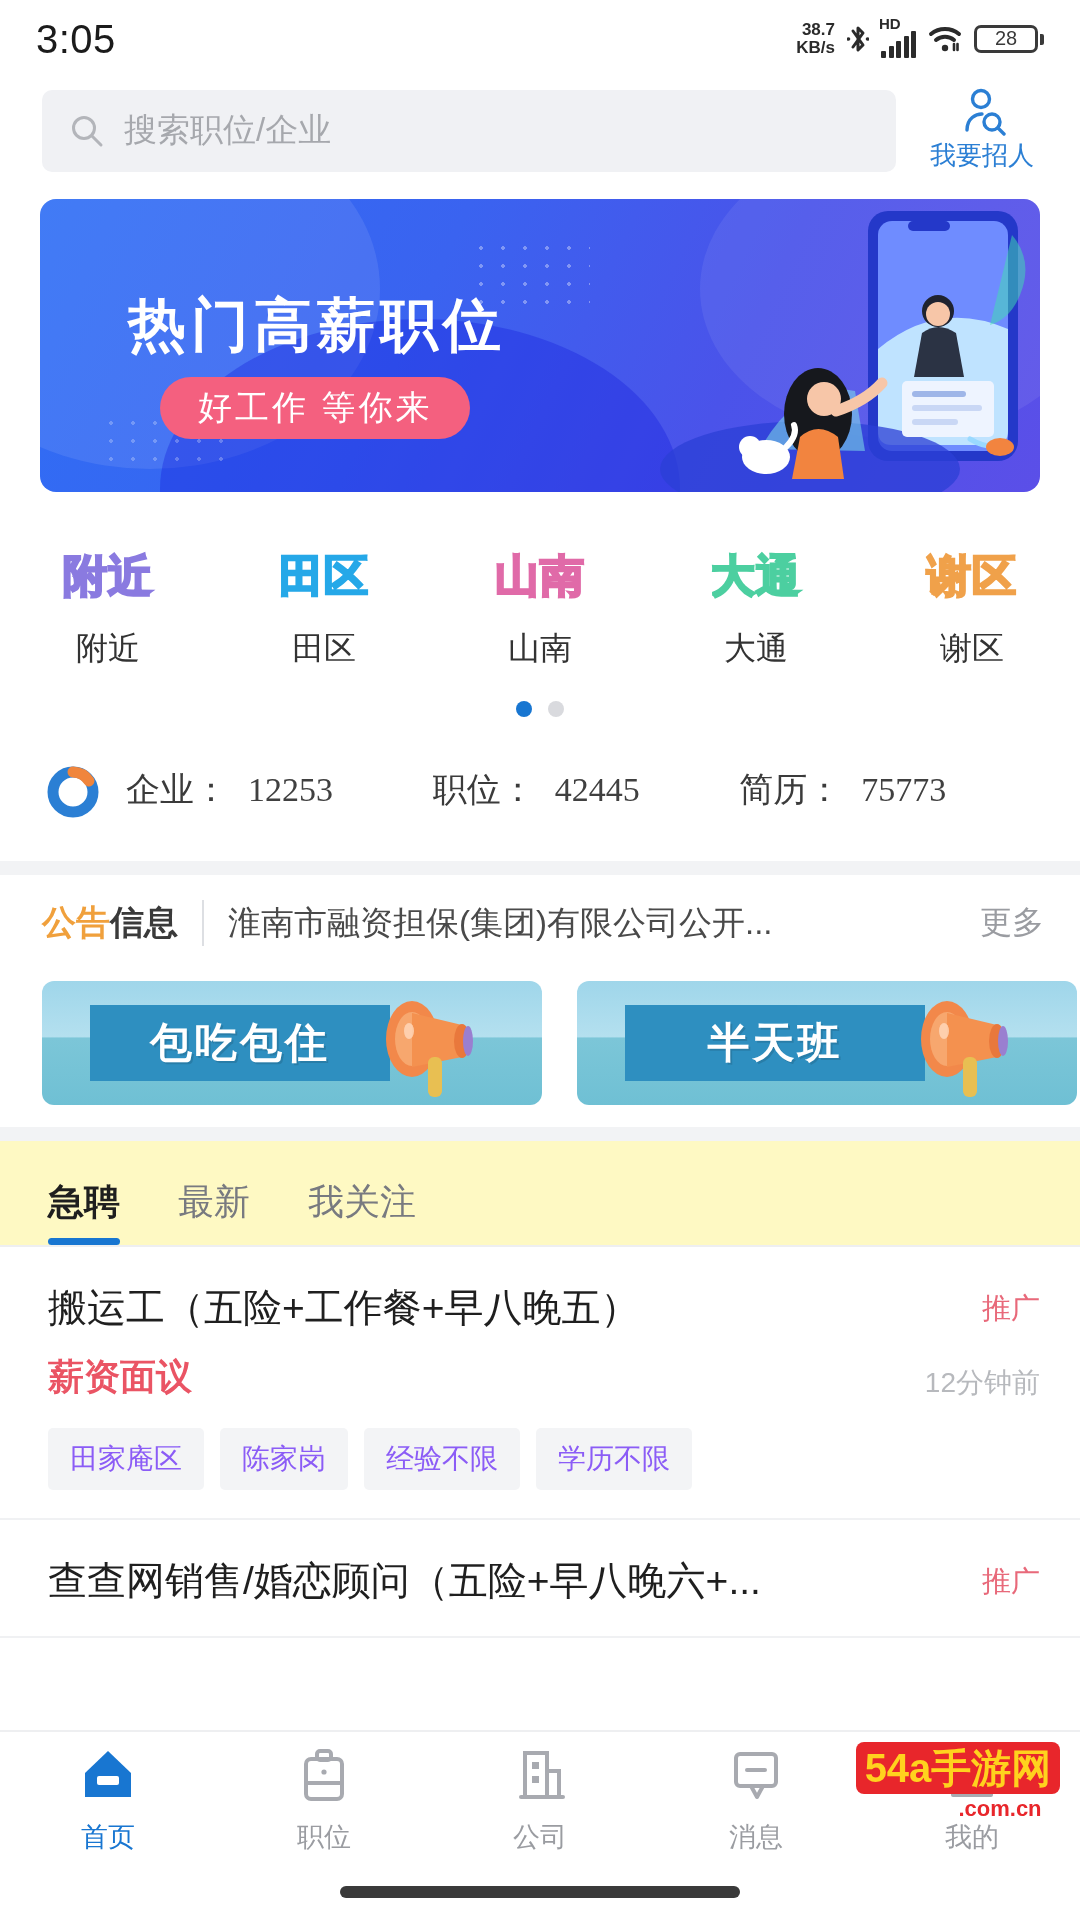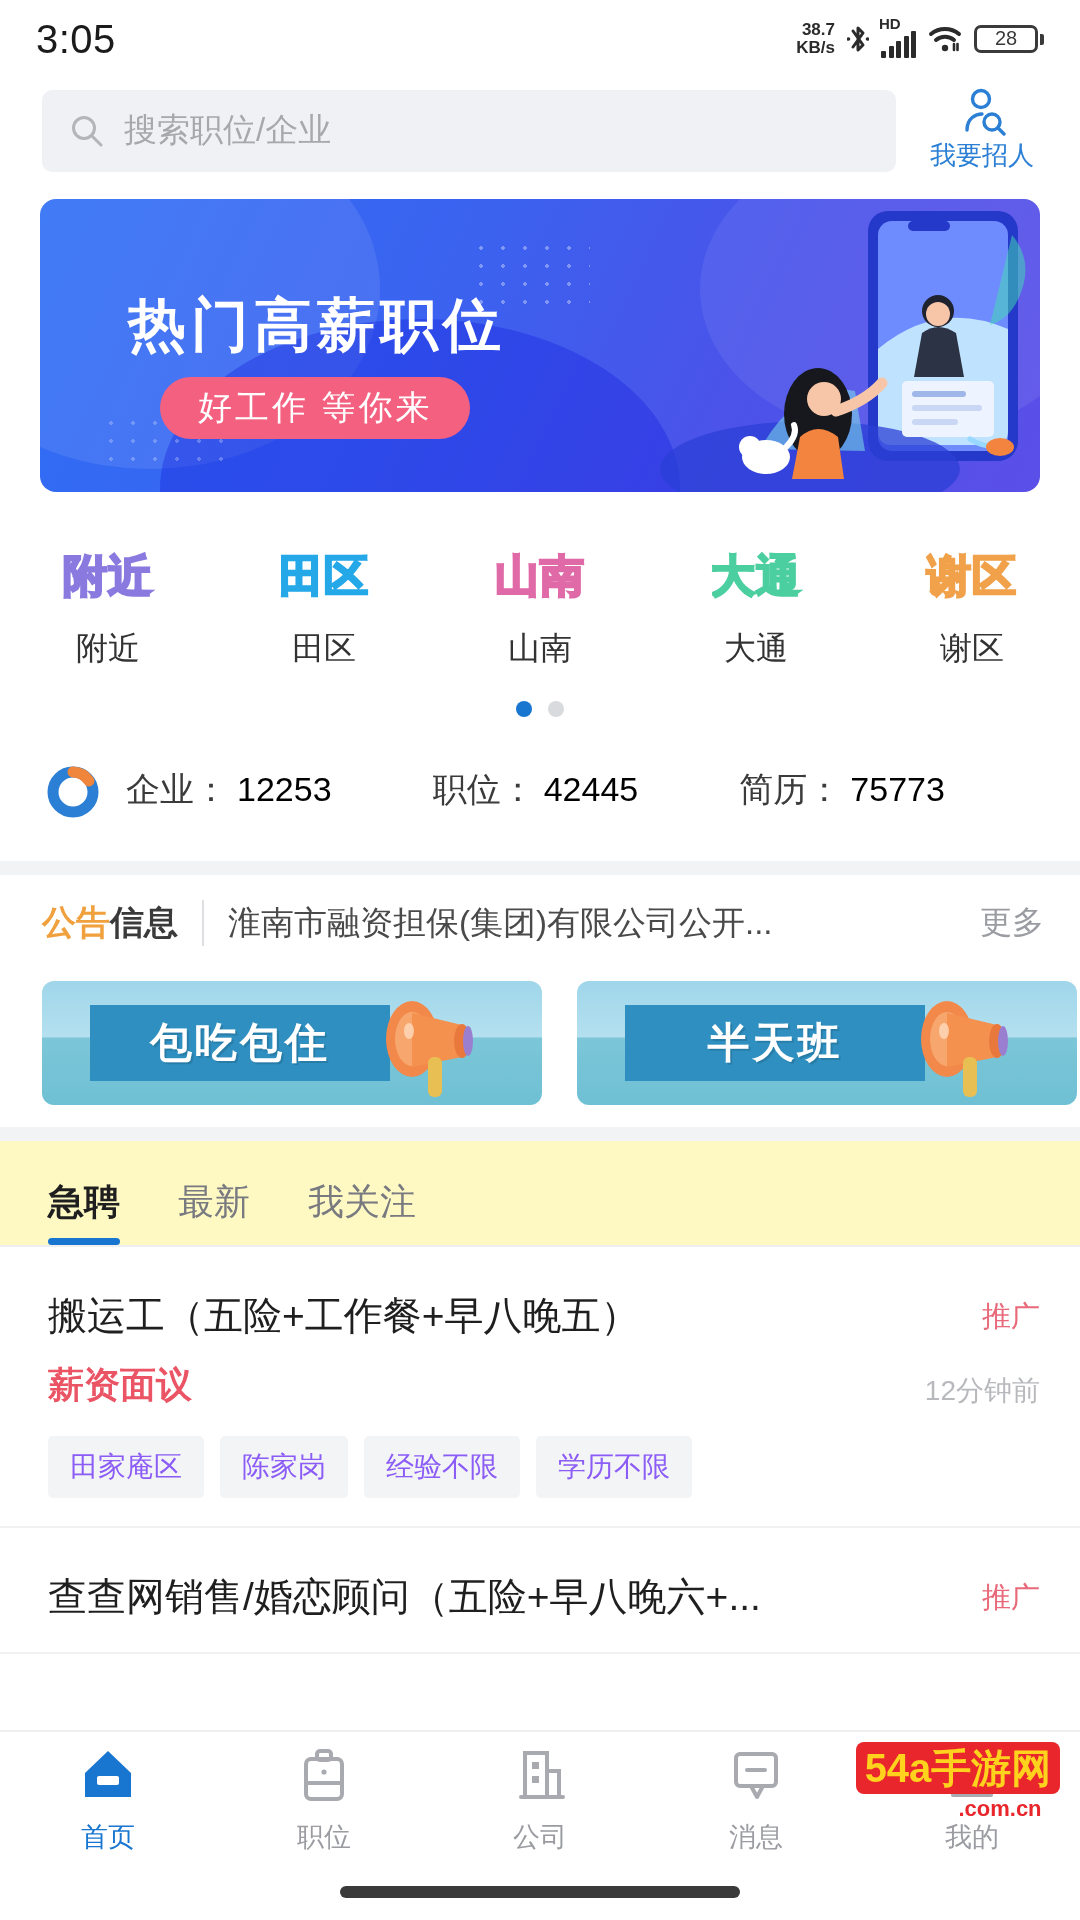--- a/index.html
+++ b/index.html
@@ -78,21 +78,21 @@
   .cat-ico-wrap { height:58px; display:flex; align-items:center; }
   .cat-label { font-size:32px; color:#333; }
   .dots { display:flex; justify-content:center; gap:16px; margin-top:30px; }
   .dots span { width:16px; height:16px; border-radius:50%; background:#d9dade; display:block; }
   .dots span.on { background:#1876d1; }
 
   
   .stats { display:flex; align-items:center; padding:42px 34px 40px 42px; gap:0; }
   .stat-logo { width:62px; height:62px; margin-right:22px; flex:none; }
   .stat { flex:1; display:flex; align-items:baseline; font-size:34px; color:#3b3b3b; }
-  .stat .num { color:#000000; margin-left:9px; }
+  .stat .num { color:#404040; margin-left:20px;font-family:Liberation Serif, serif; }
   .sep8 { height:14px; background:#f2f3f5; }
 
   
   .annrow { display:flex; align-items:center; height:96px; padding:0 36px 0 42px; gap:24px; }
   .ann-tag { font-size:34px; font-weight:bold; white-space:nowrap; }
   .ann-tag .o { color:#f0a03c; }
   .ann-tag .d { color:#3a3a3a; }
   .ann-div { width:2px; height:46px; background:#dddfe3; }
   .ann-text { flex:1; font-size:33px; color:#4a4a4a; overflow:hidden;
      white-space:nowrap; text-overflow:ellipsis; }
@@ -112,21 +112,21 @@
   
   .tabs { display:flex; align-items:flex-end; height:106px; padding:0 0 0 48px; gap:58px;
      background:#fef9c3; border-bottom:2px solid #eeeff1; }
   .tab { position:relative; padding-bottom:18px; font-size:36px; color:#787a80; }
   .tab.active { color:#1f1f1f; font-weight:bold; }
   .tab.active:after { content:""; position:absolute; left:0; right:0; bottom:0;
      height:7px; background:#1876d1; border-radius:4px; }
 
   
   .job { padding:34px 40px 28px 48px; border-bottom:2px solid #f0f1f3; }
-  .job-head { display:flex; align-items:flex-start; justify-content:space-between; gap:16px;margin-top:8px; }
+  .job-head { display:flex; align-items:flex-start; justify-content:space-between; gap:16px; }
   .job-title { font-size:39px; color:#1f1f1f; flex:1; white-space:nowrap;
      overflow:hidden; text-overflow:ellipsis; }
   .job-promo { font-size:29px; color:#e8697a; white-space:nowrap; padding-top:8px; }
   .job-sub { display:flex; align-items:flex-end; justify-content:space-between; margin-top:18px; }
   .job-salary { font-size:36px; color:#ea5464; font-weight:bold; }
   .job-time { font-size:28px; color:#b7b9bd; }
   .job-tags { display:flex; gap:16px; margin-top:26px; flex-wrap:wrap; }
   .jtag { background:#f3f4f6; color:#8b5cf6; font-size:28px; padding:12px 22px; border-radius:5px; }
   .job-comp { display:flex; align-items:center; gap:16px; margin-top:26px; }
   .comp-name { font-size:31px; color:#3b3b3b; }

